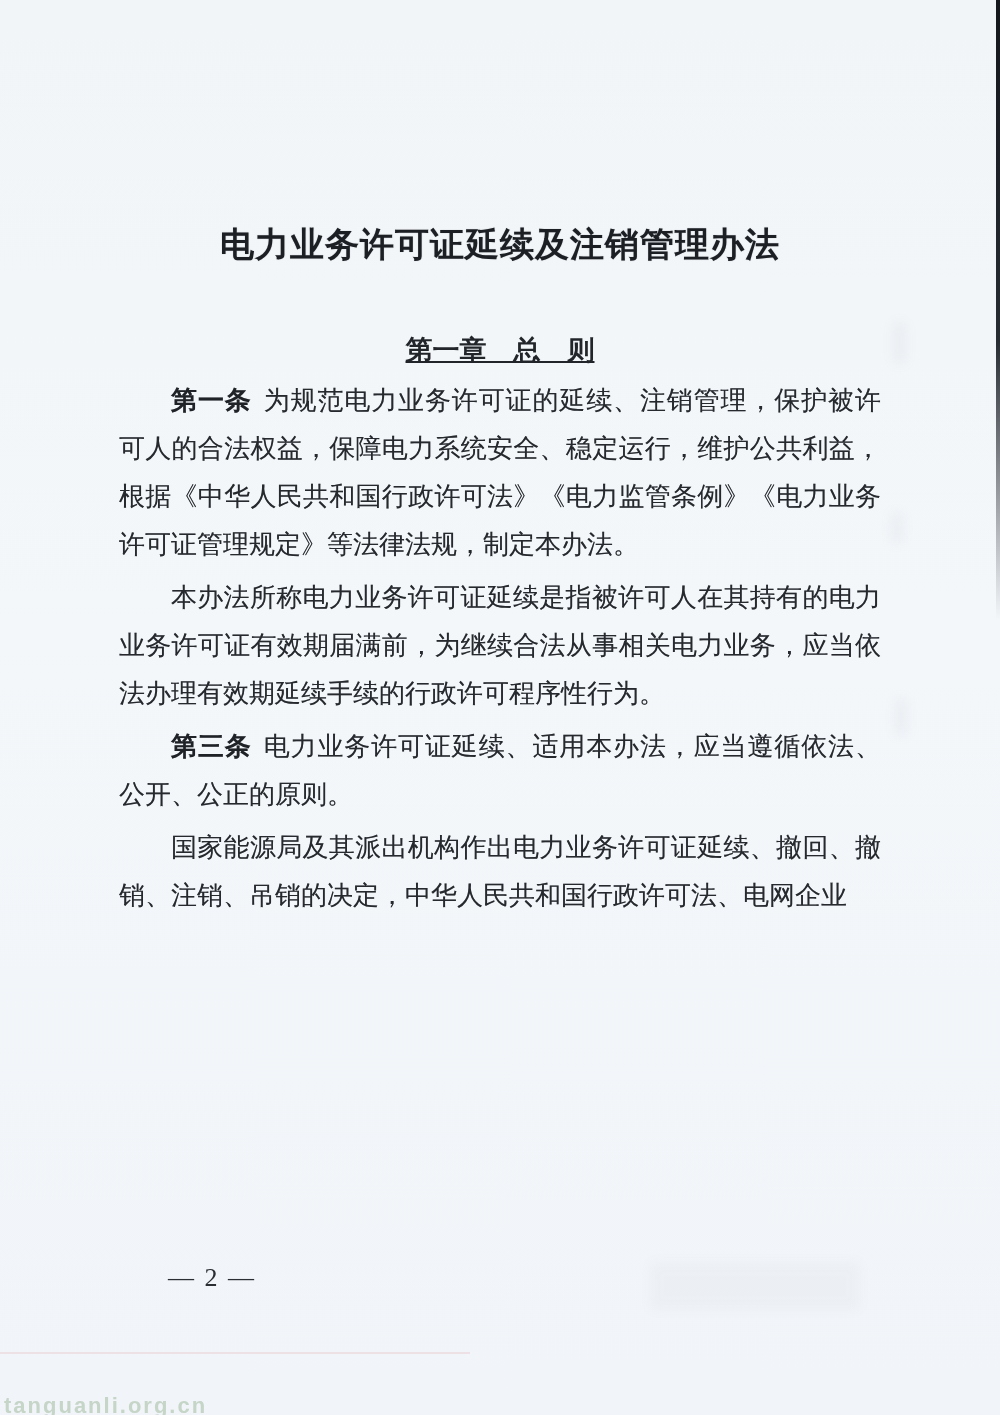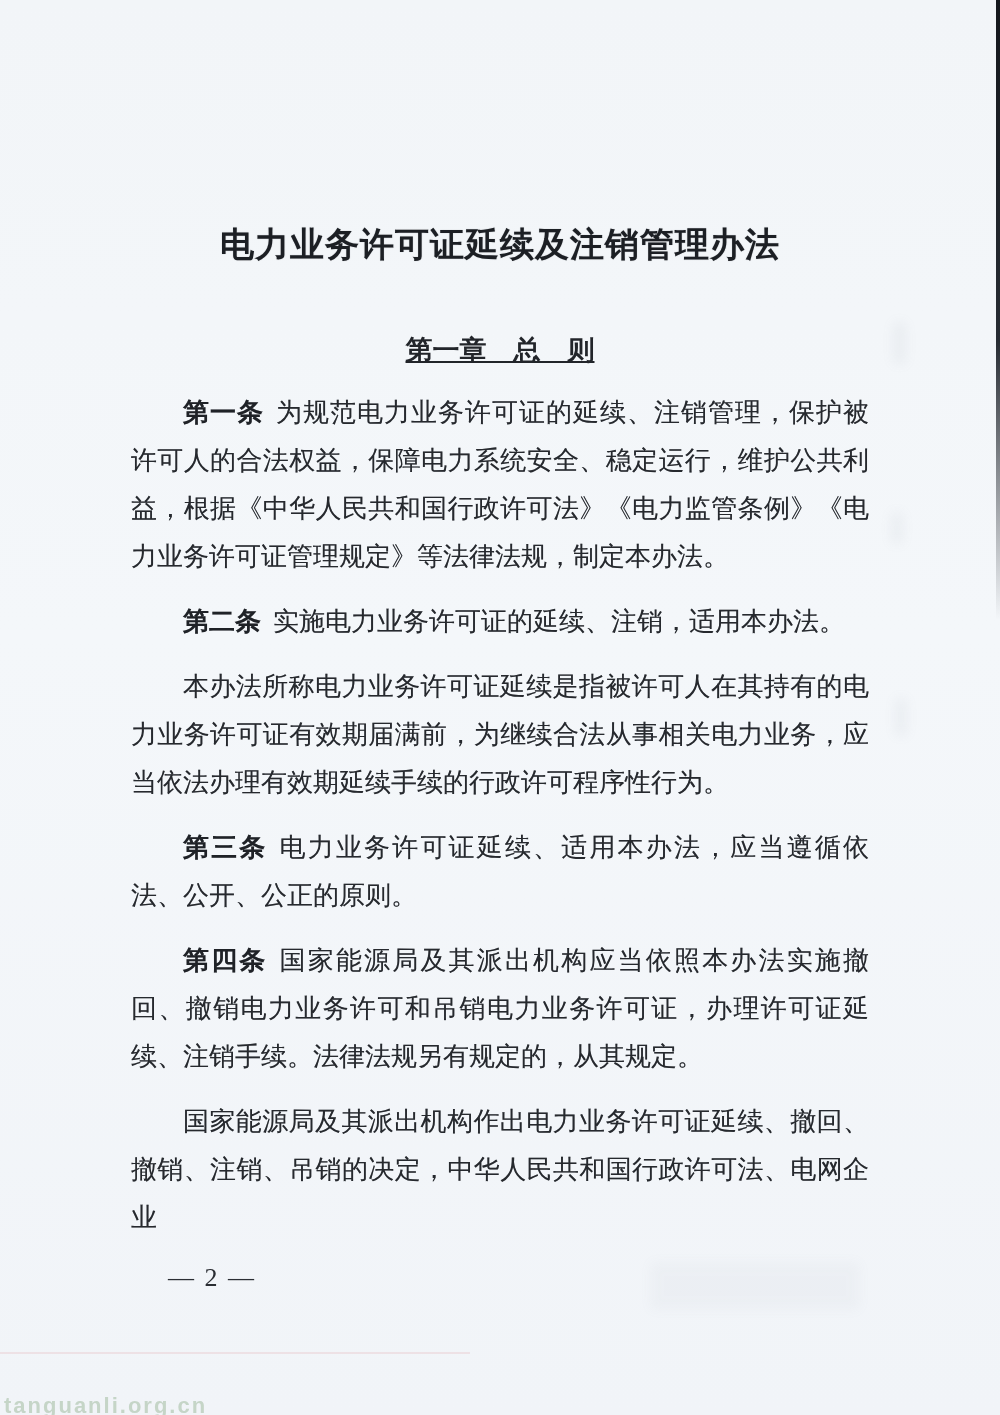--- a/index.html
+++ b/index.html
@@ -45,21 +45,21 @@
     top: 372px;
     left: 115px;
     width: 770px;
     font-size: 26px;
     line-height: 48px;
     text-align: justify;
     color: #26292e;
     text-shadow: 0 0 0.6px rgba(38,41,46,0.4);
   }
   .body-text p {
-    margin: 16px;
+    margin: 4px;
     text-indent: 2em;
   }
   .article-lead {
     font-weight: bold;
     font-family: "Liberation Sans", "DejaVu Sans", sans-serif;
     color: #1f2227;
   }
   .article-lead:not(:empty) {
     margin-right: 12px;
   }
@@ -117,30 +117,24 @@
 
   <div class="doc-title">电力业务许可证延续及注销管理办法</div>
 
   <div class="chapter-heading">第一章　总　则</div>
 
   <div class="body-text">
     <p>
       <span class="article-lead">第一条</span><span>为规范电力业务许可证的延续、注销管理，保护被许可人的合法权益，保障电力系统安全、稳定运行，维护公共利益，根据《中华人民共和国行政许可法》《电力监管条例》《电力业务许可证管理规定》等法律法规，制定本办法。</span>
     </p>
     <p>
-      <span class="article-lead">第二条</span><span>实施电力业务许可证的延续、注销，适用本办法。</span>
-    </p>
-    <p>
       <span class="article-lead"></span><span>本办法所称电力业务许可证延续是指被许可人在其持有的电力业务许可证有效期届满前，为继续合法从事相关电力业务，应当依法办理有效期延续手续的行政许可程序性行为。</span>
     </p>
     <p>
       <span class="article-lead">第三条</span><span>电力业务许可证延续、适用本办法，应当遵循依法、公开、公正的原则。</span>
-    </p>
-    <p>
-      <span class="article-lead">第四条</span><span>国家能源局及其派出机构应当依照本办法实施撤回、撤销电力业务许可和吊销电力业务许可证，办理许可证延续、注销手续。法律法规另有规定的，从其规定。</span>
     </p>
     <p>
       <span class="article-lead"></span><span>国家能源局及其派出机构作出电力业务许可证延续、撤回、撤销、注销、吊销的决定，中华人民共和国行政许可法、电网企业</span>
     </p>
   </div>
 
   <div class="page-number">— 2 —</div>
 
   <div class="watermark">tanguanli.org.cn</div>
 

